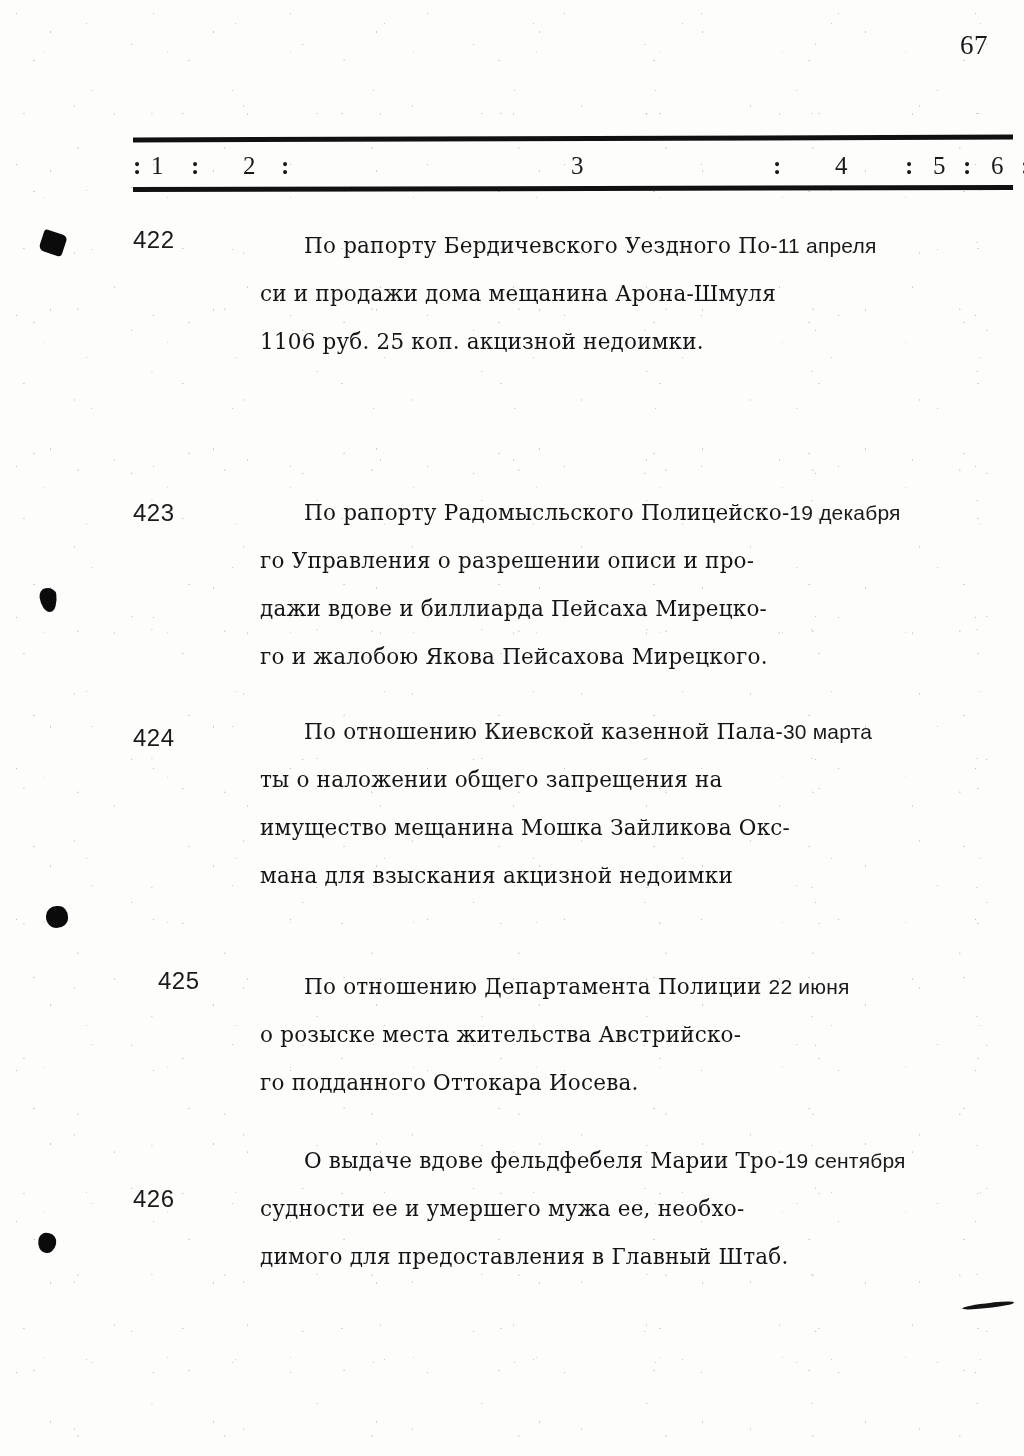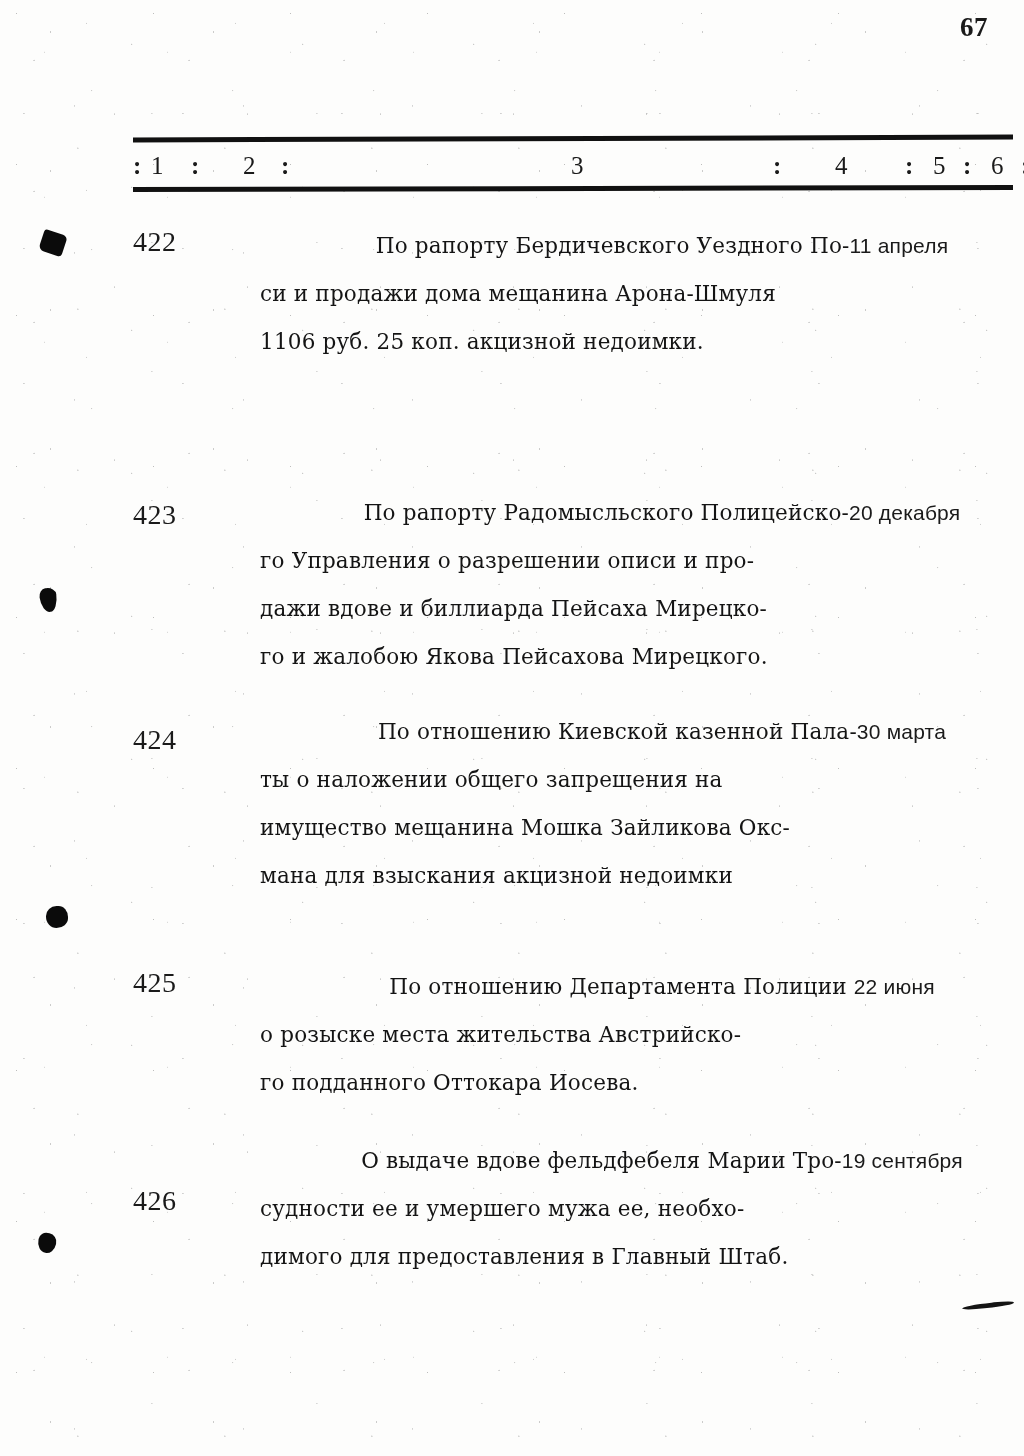--- a/index.html
+++ b/index.html
@@ -43,26 +43,25 @@
       radial-gradient(circle at 92% 88%, rgba(40,40,40,.32) .6px, transparent .9px),
       radial-gradient(circle at 36% 36%, rgba(40,40,40,.30) .5px, transparent .8px);
     background-size: 137px 151px, 163px 139px, 149px 167px, 171px 143px,
                      155px 131px, 141px 159px, 169px 147px, 133px 173px,
                      159px 135px, 147px 161px, 165px 129px, 123px 145px;
   }
 
   
   #page-number {
     position: absolute;
-    top: 12px;
+    top: 30px;
     right: 36px;
     font-size: 27px;
     letter-spacing: .5px;
     font-family: "Liberation Serif", serif;
-    font-weight: bold;
   }
 
   
   .rule {
     position: absolute;
     left: 133px;
     width: 880px;
     background: #111;
   }
   #rule-top    { top: 136px; height: 5px; transform: rotate(-0.18deg); }
@@ -94,40 +93,40 @@
   }
   .entry {
     position: absolute;
     left: 0;
     width: 1024px;
   }
   .entry-number {
     position: absolute;
     left: 133px;
     width: 110px;
-    font-size: 28px;
-    font-family: Liberation Serif, serif;
+    font-size: 24px;
+    font-family: Liberation Sans, sans-serif;
     letter-spacing: .5px;
   }
   .entry-body {
     position: absolute;
     left: 260px;
     width: 760px;
   }
   .line {
     position: relative;
     height: 48px;
     white-space: nowrap;
     font-family: "DejaVu Serif", "Liberation Serif", serif;
     font-size: 21.5px;
     letter-spacing: .2px;
     line-height: 48px;
     color: #141414;
   }
-  .line.indent { padding-left: 44px; text-align: center; }
+  .line.indent { padding-left: 44px; }
   .line .date {
     font-family: "Liberation Sans", sans-serif;
     font-size: 21px;
     letter-spacing: .2px;
     color: #1a1a1a;
   }
 
   
   .blot {
     position: absolute;
@@ -194,37 +193,37 @@
         <div class="entry-number" style="top: 4px;">422</div>
         <div class="entry-body">
           <div class="line indent"><span>По рапорту Бердичевского Уездного По-</span><span class="date">11 апреля</span></div>
           <div class="line"><span>си и продажи дома мещанина Арона-Шмуля</span></div>
           <div class="line"><span>1106 руб. 25 коп. акцизной недоимки.</span></div>
         </div>
       </div>
       <div class="entry" style="top: 489px;">
         <div class="entry-number" style="top: 10px;">423</div>
         <div class="entry-body">
-          <div class="line indent"><span>По рапорту Радомысльского Полицейско-</span><span class="date">20 декабря</span></div>
+          <div class="line indent"><span>По рапорту Радомысльского Полицейско-</span><span class="date">19 декабря</span></div>
           <div class="line"><span>го Управления о разрешении описи и про-</span></div>
           <div class="line"><span>дажи вдове и биллиарда Пейсаха Мирецко-</span></div>
           <div class="line"><span>го и жалобою Якова Пейсахова Мирецкого.</span></div>
         </div>
       </div>
       <div class="entry" style="top: 708px;">
         <div class="entry-number" style="top: 16px;">424</div>
         <div class="entry-body">
           <div class="line indent"><span>По отношению Киевской казенной Пала-</span><span class="date">30 марта</span></div>
           <div class="line"><span>ты о наложении общего запрещения на</span></div>
           <div class="line"><span>имущество мещанина Мошка Зайликова Окс-</span></div>
           <div class="line"><span>мана для взыскания акцизной недоимки</span></div>
         </div>
       </div>
       <div class="entry" style="top: 963px;">
-        <div class="entry-number" style="top: 4px;">425</div>
+        <div class="entry-number" style="top: 4px; margin-left: 25px;">425</div>
         <div class="entry-body">
           <div class="line indent"><span>По отношению Департамента Полиции  </span><span class="date">22 июня</span></div>
           <div class="line"><span>о розыске места жительства Австрийско-</span></div>
           <div class="line"><span>го подданного Оттокара Иосева.</span></div>
         </div>
       </div>
       <div class="entry" style="top: 1137px;">
         <div class="entry-number" style="top: 4px; margin-top: 44px;">426</div>
         <div class="entry-body">
           <div class="line indent"><span>О выдаче вдове фельдфебеля Марии Тро-</span><span class="date">19 сентября</span></div>

